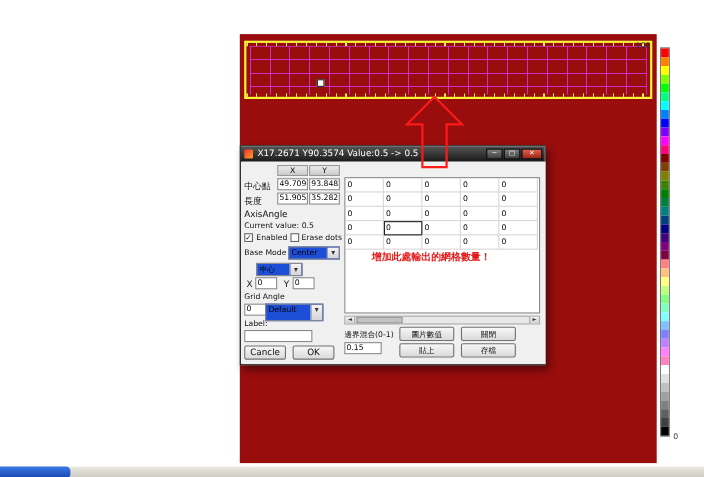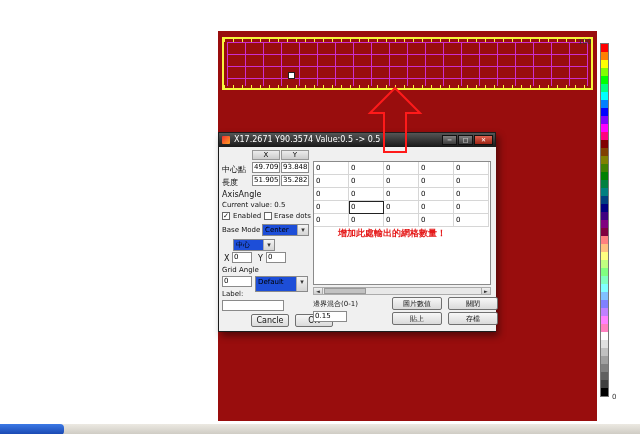--- a/index.html
+++ b/index.html
@@ -49,21 +49,21 @@
 
   .lbl { position:absolute; font-size:8px; color:#111; white-space:nowrap; }
   .field { position:absolute; background:#fff; border:1px solid #8a8a8a; font-size:7px; line-height:9px;
     padding:0 1px; overflow:hidden; white-space:nowrap; }
   .combo { position:absolute; background:#1d4ed8; border:1px solid #8a8a8a; font-size:7px; line-height:10px;
     padding:0 2px 0 2px; white-space:nowrap; overflow:hidden; }
   .combo::after { content:"▾"; position:absolute; right:0; top:0; width:10px; height:100%;
     background:linear-gradient(#f4f4f4,#d4d4d4); border-left:1px solid #aaa; font-size:7px;
     text-align:center; color:#333; }
   .btn { position:absolute; background:linear-gradient(#f7f7f7,#dadada); border:1px solid #707070;
-    border-radius:2px; font-size:8px; text-align:center; color:#111; overflow:hidden; white-space:nowrap;margin-left:29px; }
+    border-radius:2px; font-size:8px; text-align:center; color:#111; overflow:hidden; white-space:nowrap; }
   .checkbox { position:absolute; width:8px; height:8px; background:#fff; border:1px solid #666;
     font-size:7px; line-height:7px; text-align:center; color:#111; }
   .hdr-cell { position:absolute; background:linear-gradient(#ececec,#cccccc); border:1px solid #979797;
     text-align:center; font-size:7px; line-height:8px; }
 
   .dlg-tabs { position:absolute; left:93px; top:1px; height:13px; display:flex; }
   .tab { width:40px; height:13px; background:#e4e1da; border:1px solid #979797; border-bottom:none;
     border-radius:2px 2px 0 0; font-size:7px; line-height:12px; text-align:center; white-space:nowrap; overflow:hidden; }
   .tab.active { background:#fafafa; font-weight:bold; }
 
@@ -195,21 +195,21 @@
 
         <div class="combo" style="left:2px;top:92px;width:42px;height:12px;margin-left:11px;">中心</div>
 
         <div class="lbl" style="left:4px;top:107px;">X</div>
         <div class="field" style="left:12px;top:105px;width:20px;height:11px;">0</div>
         <div class="lbl" style="left:38px;top:107px;">Y</div>
         <div class="field" style="left:46px;top:105px;width:20px;height:11px;">0</div>
 
         <div class="lbl" style="left:2px;top:119px;font-size:7px;">Grid Angle</div>
         <div class="field" style="left:2px;top:129px;width:30px;height:11px;">0</div>
-        <div class="combo" style="left:35px;top:129px;width:53px;height:16px;">Default</div>
+        <div class="combo" style="left:21px;top:129px;width:53px;height:16px;">Default</div>
 
         <div class="lbl" style="left:2px;top:143px;font-size:7px;">Label:</div>
         <div class="field" style="left:2px;top:153px;width:62px;height:11px;"></div>
 
         <div class="btn" style="left:2px;top:167px;width:38px;height:13px;line-height:12px;">Cancle</div>
         <div class="btn" style="left:46px;top:167px;width:38px;height:13px;line-height:12px;">OK</div>
 
         <div class="vgrid">
             <div class="vrow">
               <div class="vcell">0</div>

